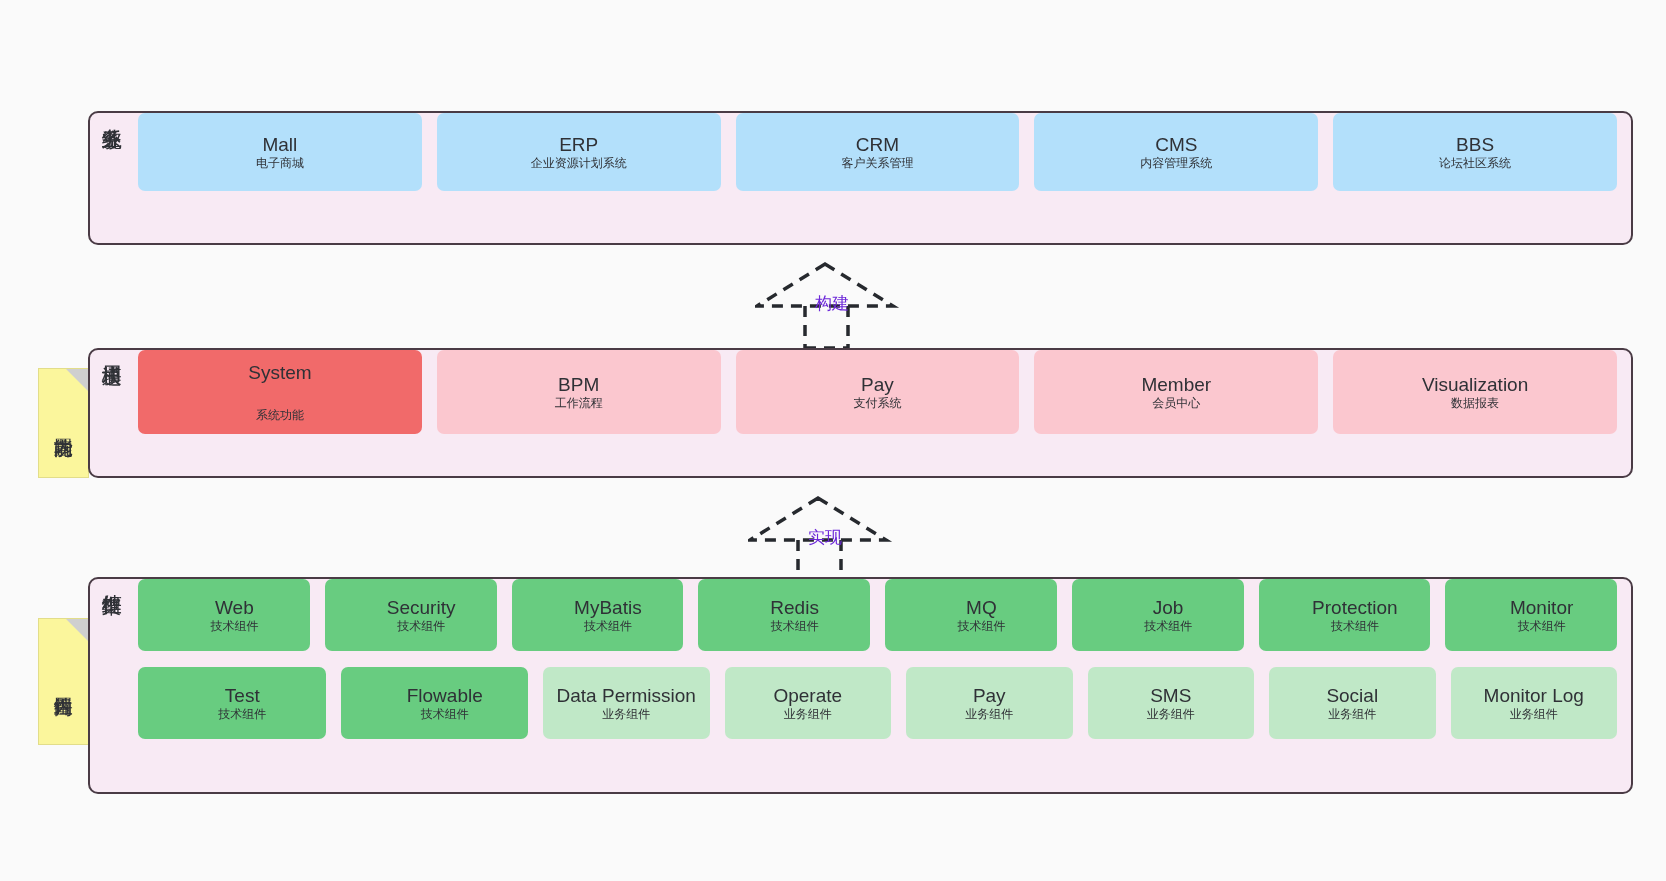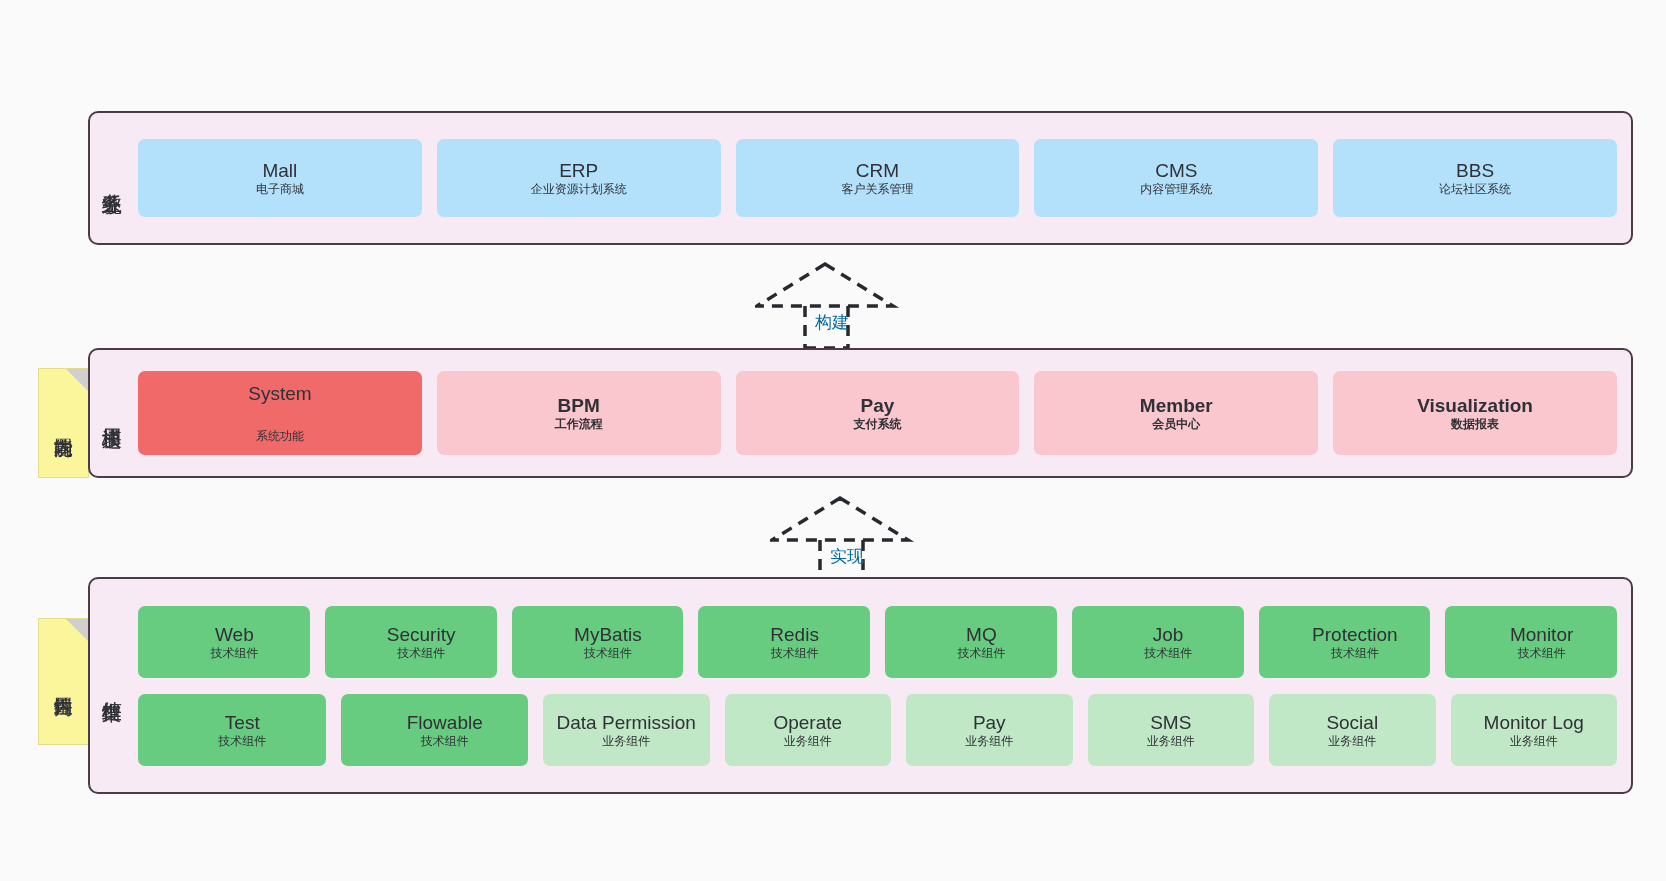--- a/index.html
+++ b/index.html
@@ -25,21 +25,21 @@
 
   
   .layer {
     position: absolute;
     box-sizing: border-box;
     background: #f8eaf4;
     border: 2px solid #4a3b45;
     border-radius: 10px;
     display: flex;
     flex-direction: row;
-    align-items: center;
+    align-items: flex-start;
   }
 
   
   .layer-title {
     flex: 0 0 auto;
     width: 44px;
     display: flex;
     align-items: center;
     justify-content: center;
     font-size: 20px;
@@ -88,21 +88,21 @@
     font-size: 12px;
   }
   .node.wrap .n-name { white-space: normal; }
 
   .h-business { height: 78px; }
   .h-module   { height: 84px; }
   .h-comp     { height: 72px; }
 
   .c-blue       { background: #b3e0fb; }
   .c-red        { background: #f16a6a; gap: 24px; }
-  .c-pink       { background: #fbc7cf; font-weight: bold; }
+  .c-pink       { background: #fbc7cf; }
   .c-green      { background: #68cc80; padding-left: 25px; }
   .c-lightgreen { background: #c0e8c7; }
 
   
   .sticky {
     position: absolute;
     width: 51px;
     background: #fbf69c;
     border: 1px solid #e2dd8a;
     box-sizing: border-box;
@@ -126,25 +126,24 @@
     border-left: 22px solid transparent;
   }
 
   
   .arrow-wrap {
     position: absolute;
   }
   .arrow-label {
     position: absolute;
     font-size: 17px;
-    color: #0369a1;
+    color: #6d28d9;
     background: transparent;
     white-space: nowrap;
     user-select: none;
-    margin-top: 19px;
   }
 </style>
 </head>
 <body>
 
 <div id="canvas">
 
   <div class="layer" id="layer-business" style="left:88px; top:111px; width:1545px; height:134px;">
     <div class="layer-title">业务系统</div>
     <div class="layer-body">
@@ -211,21 +210,21 @@
           <div class="n-sub">会员中心</div>
         </div>
         <div class="node h-module c-pink">
           <div class="n-name">Visualization</div>
           <div class="n-sub">数据报表</div>
         </div>
       </div>
     </div>
   </div>
 
-  <div class="arrow-wrap" style="left:770px; top:492px; width:150px; height:92px;text-align:right;">
+  <div class="arrow-wrap" style="left:748px; top:492px; width:150px; height:92px;text-align:right;">
     <svg width="150" height="92" viewBox="0 0 150 92">
       <polygon points="70,6 138,48 2,48" fill="#fafafa" stroke="#26292e" stroke-width="3.5" stroke-dasharray="11 8" stroke-linejoin="miter"></polygon>
       <line x1="50" y1="48" x2="50" y2="92" stroke="#26292e" stroke-width="3.5" stroke-dasharray="11 8"></line>
       <line x1="93" y1="48" x2="93" y2="92" stroke="#26292e" stroke-width="3.5" stroke-dasharray="11 8"></line>
       <line x1="50" y1="90" x2="93" y2="90" stroke="#26292e" stroke-width="3.5" stroke-dasharray="11 8"></line>
     </svg>
     <div class="arrow-label" style="left:60px; top:34px;">实现</div>
   </div>
 
   <div class="sticky" style="left:38px; top:618px; width:51px; height:127px;">

